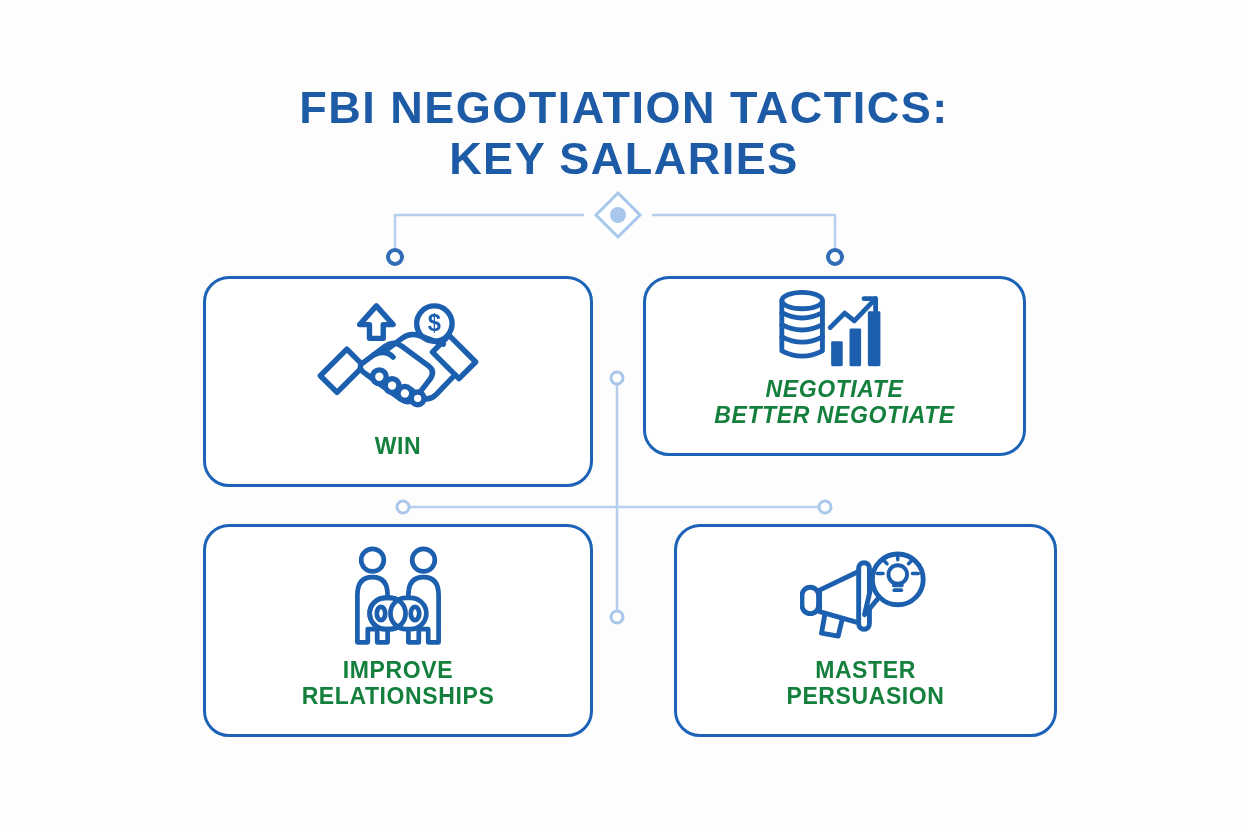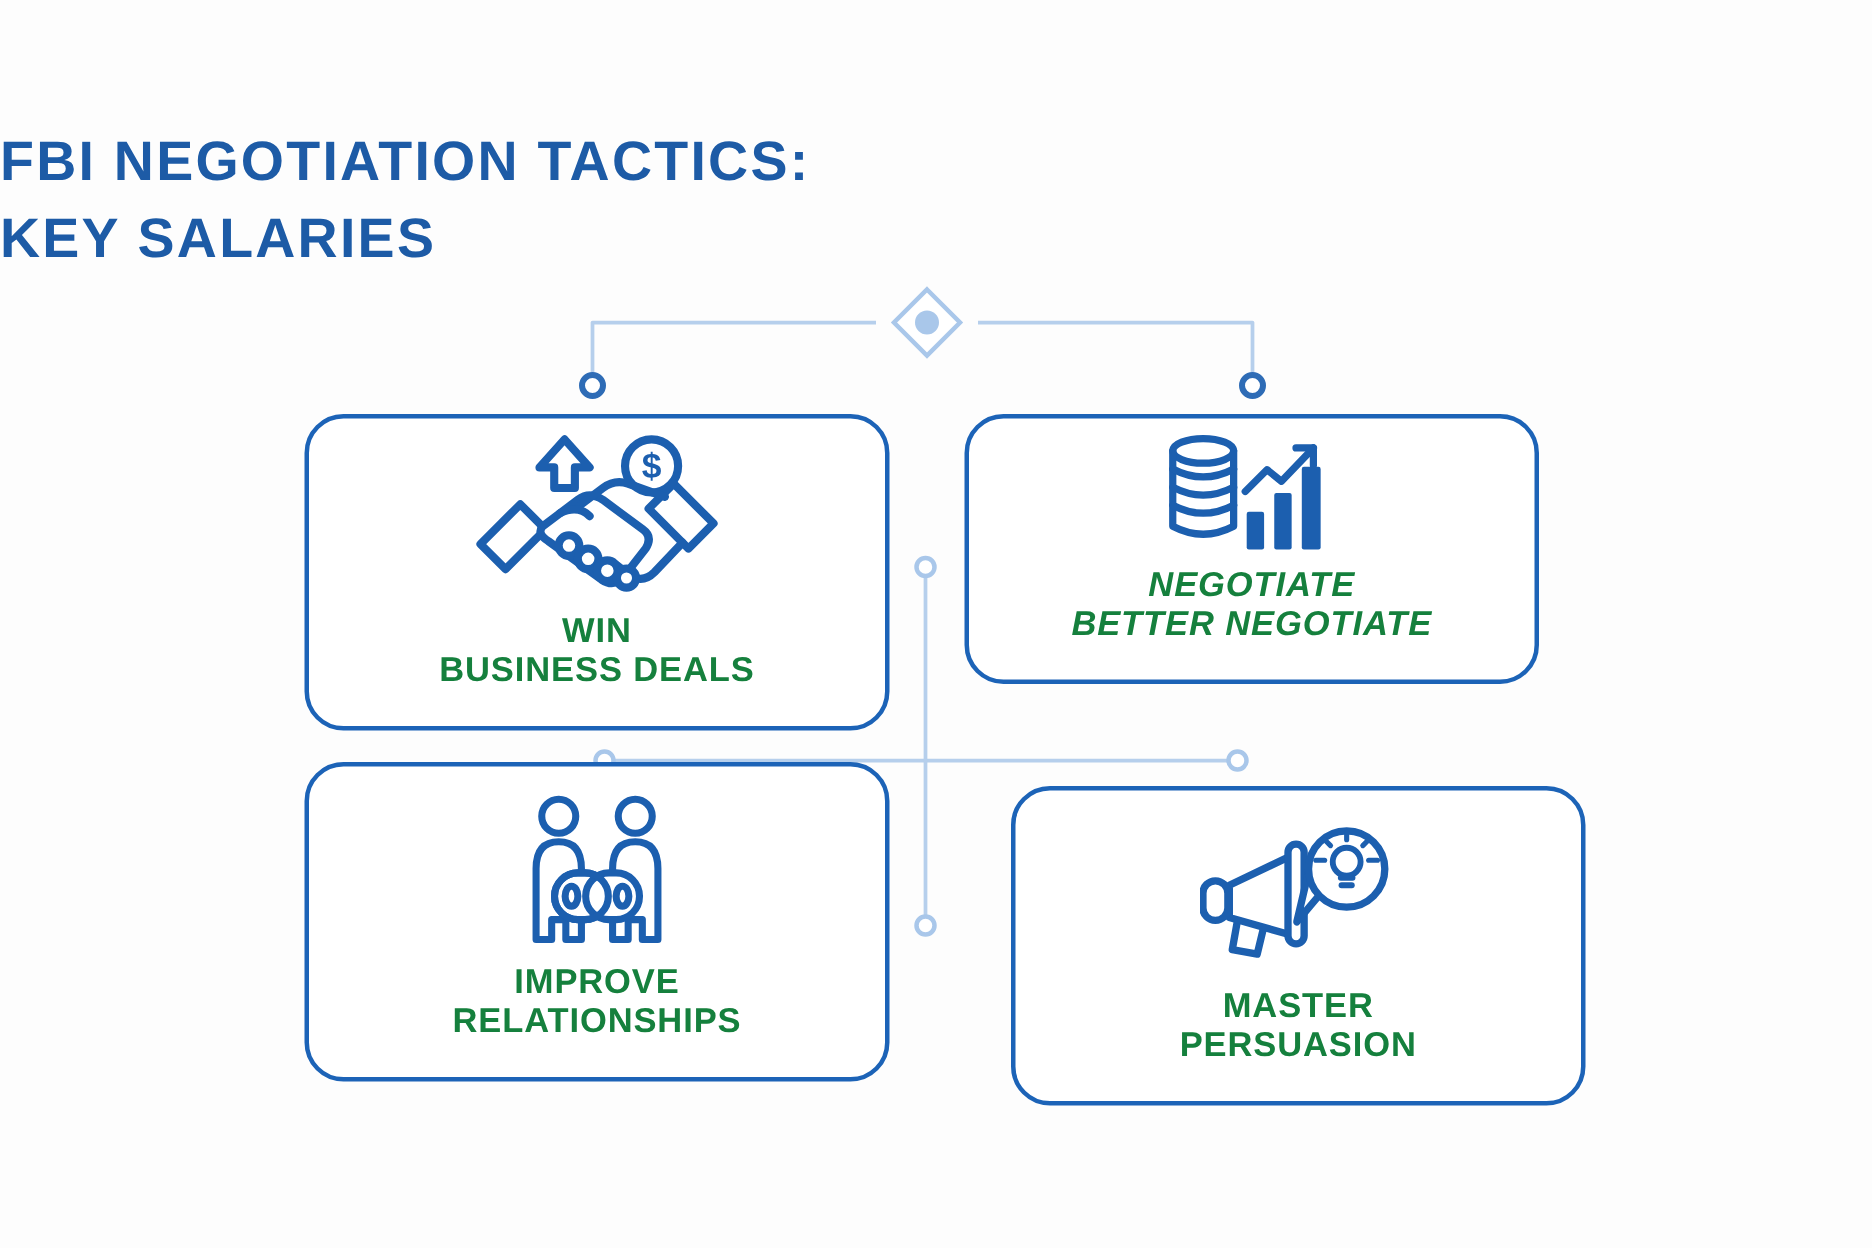--- a/index.html
+++ b/index.html
@@ -6,40 +6,40 @@
   html,body { width:1248px; height:832px; }
   body {
     background:#fdfdfd;
     font-family:"Liberation Sans", sans-serif;
     overflow:hidden;
   }
   .stage { position:relative; width:1248px; height:832px; background:#fdfdfd; }
 
   .title {
     position:absolute; top:82px; left:0; width:100%;
-    text-align:left; color:#1d5ba6; font-weight:bold;
-    font-size:37px; line-height:51px; letter-spacing:1.5px;
+    text-align:center; color:#1d5ba6; font-weight:bold;
+    font-size:45px; line-height:51px; letter-spacing:1.5px;
   }
 
   .connectors { position:absolute; top:0; left:0; pointer-events:none; }
 
   .card {
     position:absolute; background:#ffffff;
     border:3.5px solid #1c63b7; border-radius:26px;
     display:flex; flex-direction:column; align-items:center; justify-content:flex-end;
     padding-bottom:25px; z-index:2;
   }
   .icon-wrap { flex:1; display:flex; align-items:center; justify-content:center; padding-top:8px; }
   .label {
     text-align:center; color:#15803d; font-weight:bold;
     font-size:23px; line-height:26px; letter-spacing:0.6px; white-space:nowrap;
   }
   #card-1 { left:203px; top:276px; width:390px; height:211px; }
   #card-2 { left:643px; top:276px; width:383px; height:180px;font-style:italic; }
-  #card-3 { left:203px; top:508px; width:390px; height:213px; }
+  #card-3 { left:203px; top:524px; width:390px; height:213px; }
   #card-4 { left:674px; top:524px; width:383px; height:213px; }
 </style>
 </head>
 <body>
 
 <div class="stage">
 
   <div class="title">
     <div>FBI NEGOTIATION TACTICS:</div>
     <div>KEY SALARIES</div>
@@ -81,21 +81,20 @@
           <circle cx="66" cy="77" r="7" fill="#ffffff"></circle>
           <circle cx="79" cy="86" r="7" fill="#ffffff"></circle>
           <circle cx="92" cy="94" r="7" fill="#ffffff"></circle>
           <circle cx="105" cy="99" r="6.5" fill="#ffffff"></circle>
         </g>
         <text x="122" y="31" text-anchor="middle" font-size="24" font-weight="bold" fill="#1c5faf">$</text>
       </svg>
     </div>
     <div class="label">
       <div>WIN</div>
-      <div>BUSINESS DEALS</div>
     </div>
   </div>
 
   <div class="card" id="card-2">
     <div class="icon-wrap">
       <svg width="116" height="89" viewBox="0 0 120 92">
         <g fill="none" stroke="#1c5faf" stroke-width="5" stroke-linecap="round" stroke-linejoin="round">
           <ellipse cx="26" cy="14" rx="21" ry="8.5"></ellipse>
           <path d="M5 14 V66 Q26 77 47 66 V14"></path>
           <path d="M5 26.5 Q26 37.5 47 26.5"></path>

